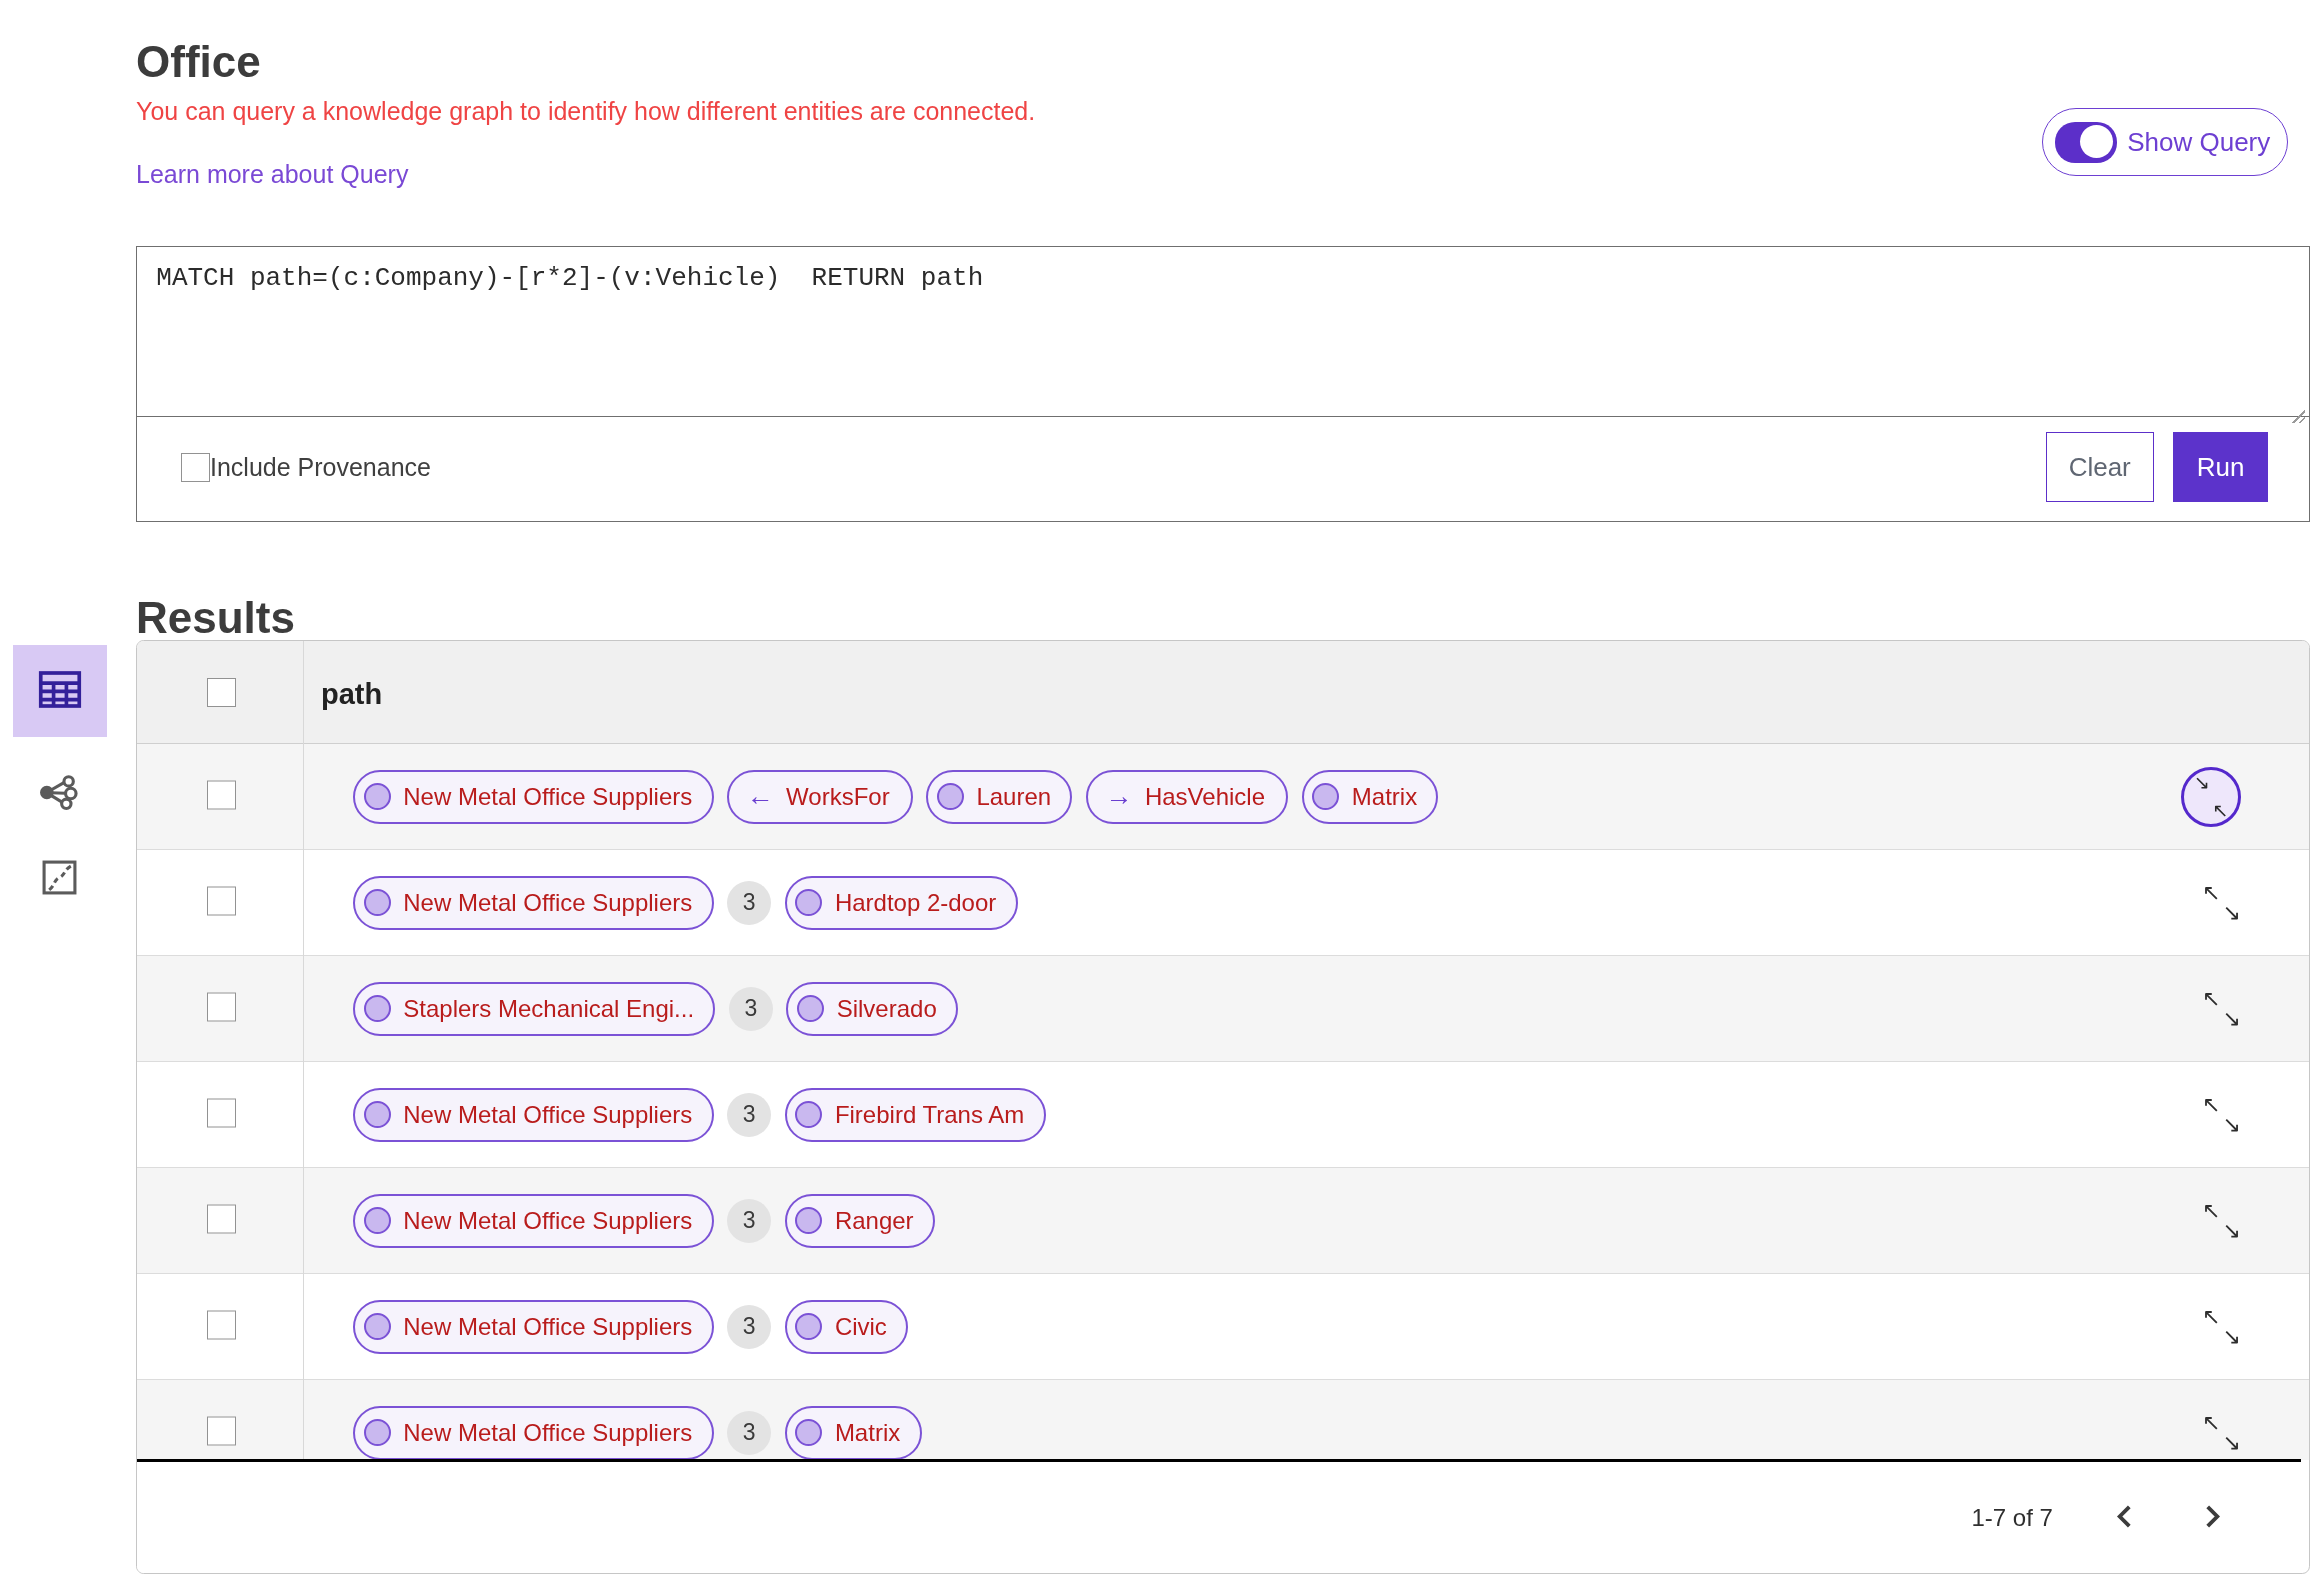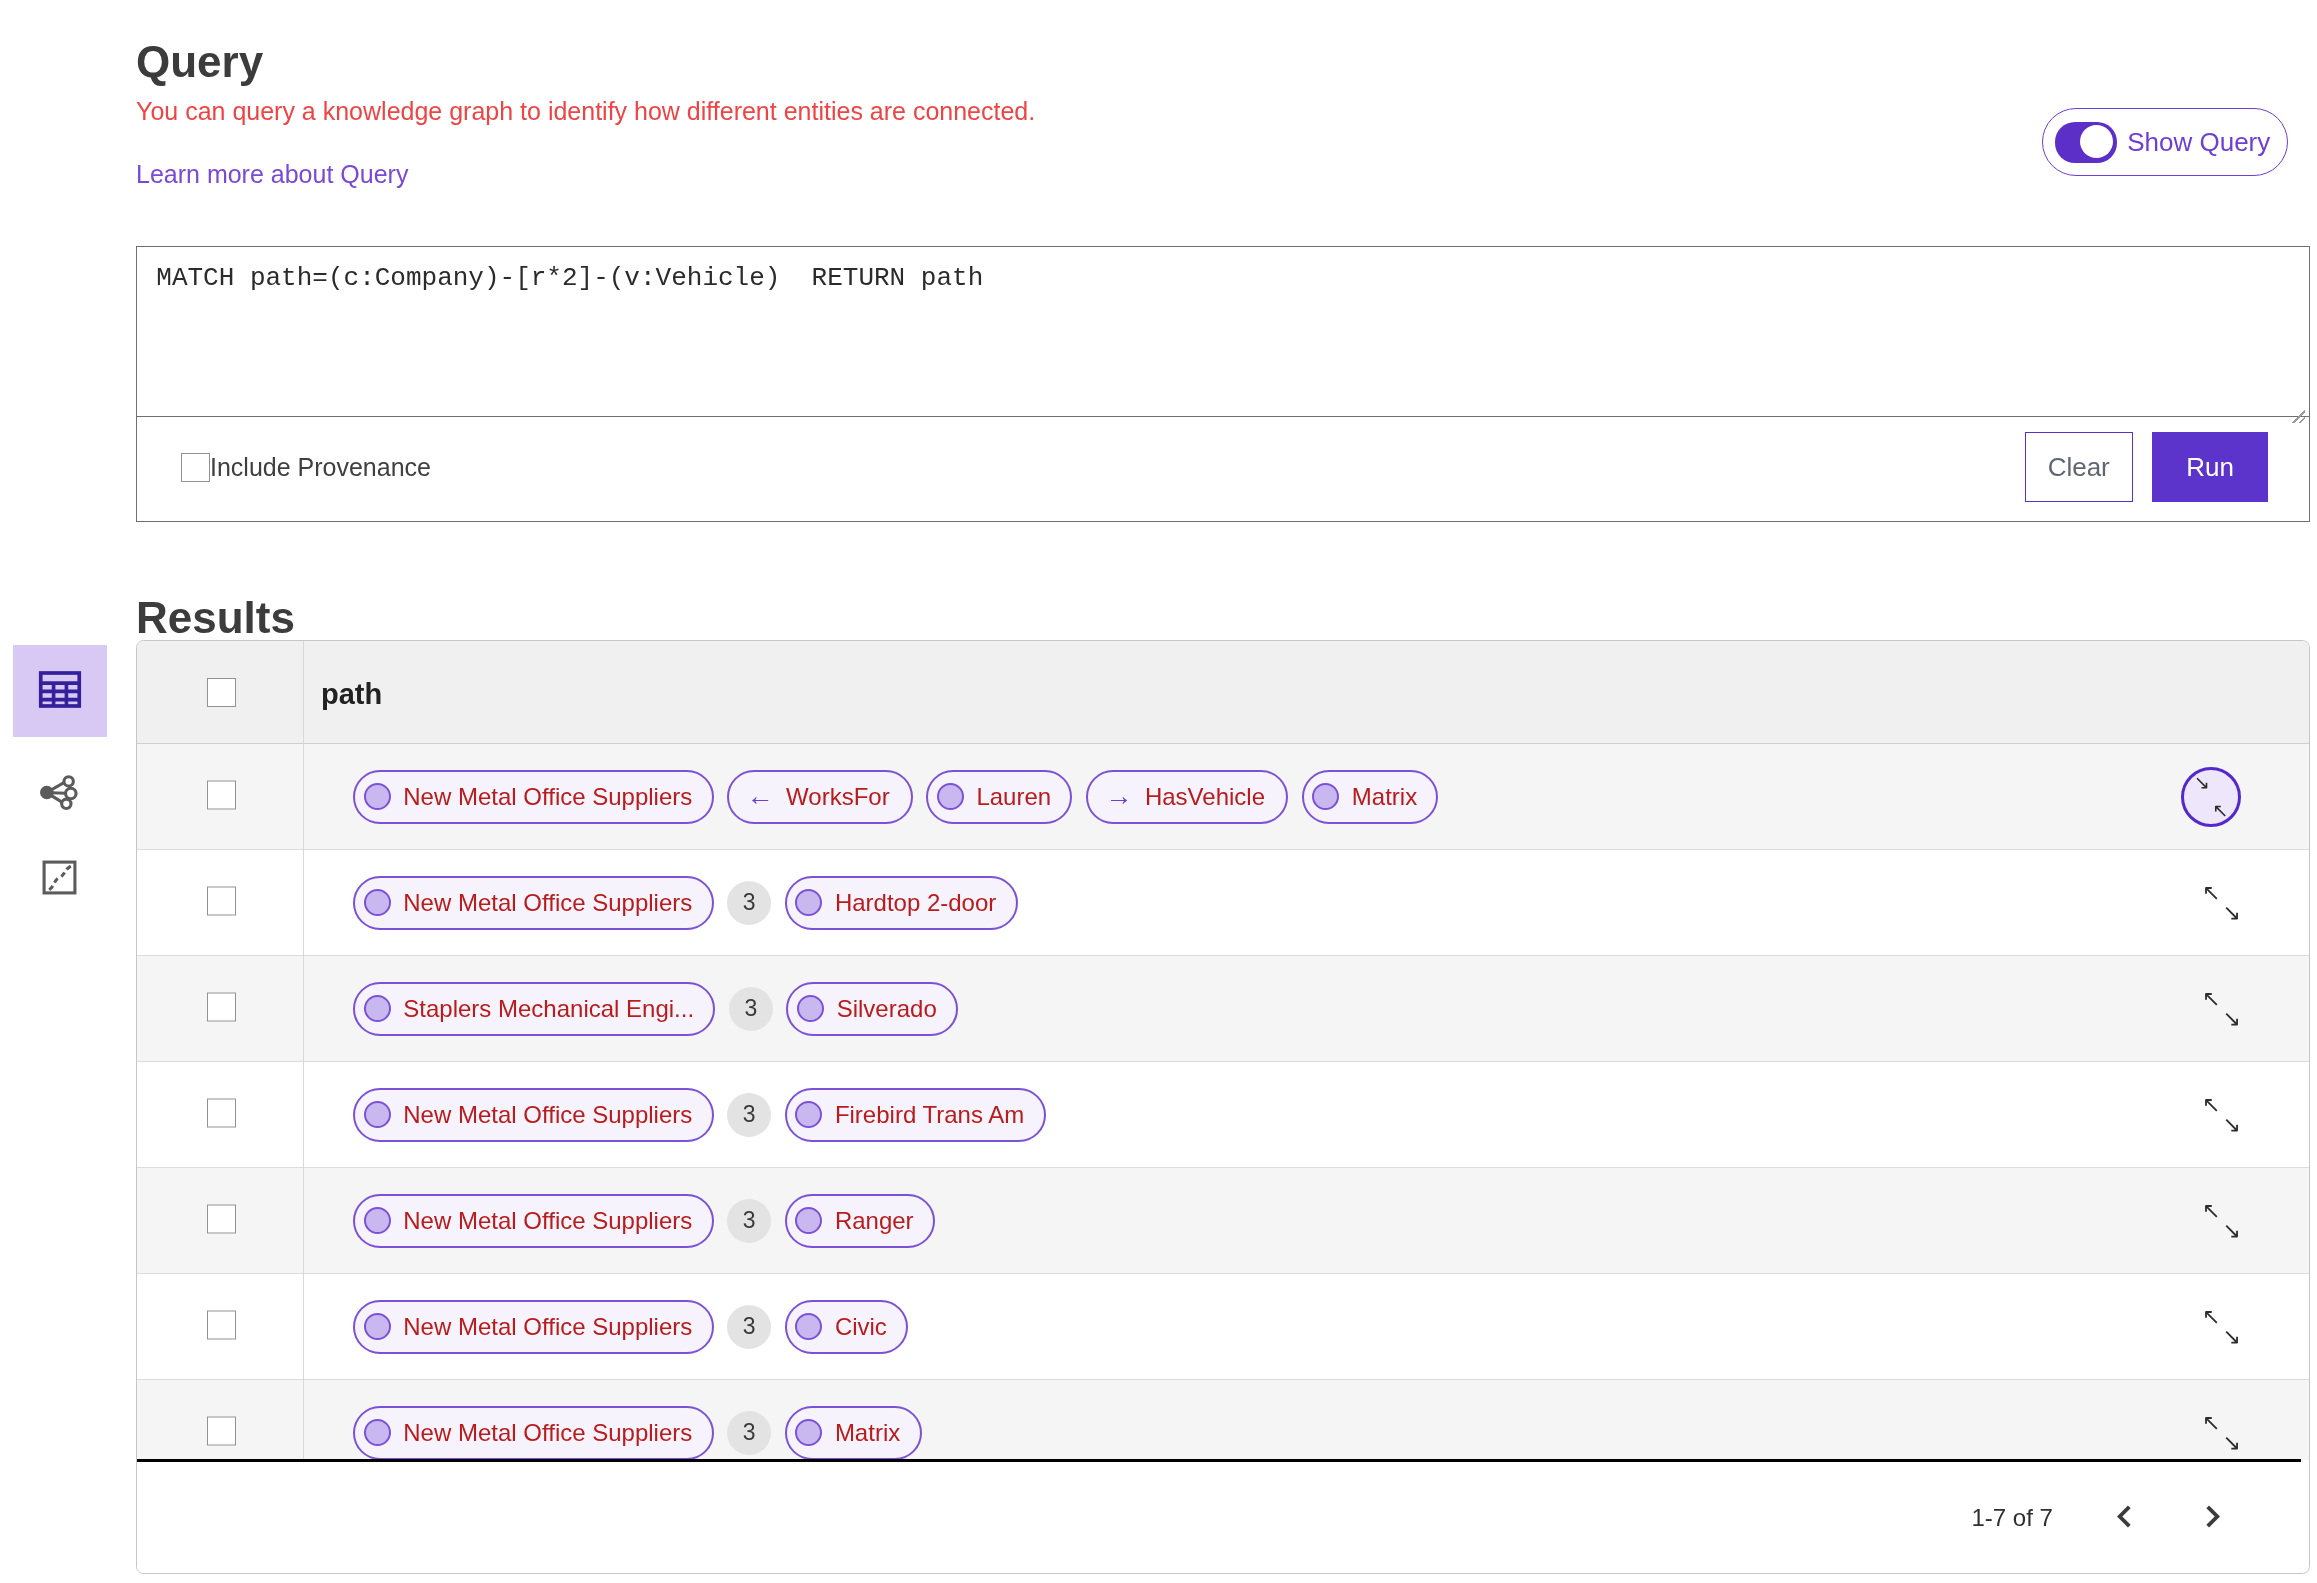--- a/index.html
+++ b/index.html
@@ -44,21 +44,21 @@
     appearance:none; -webkit-appearance:none; width:29px; height:29px; margin:0;
     border:1.9px solid #929292; background:#fff; cursor:pointer; flex:none;
   }
   .include-label { margin-left:0; font-size:25px; color:#3f3f3f; }
   .footer-spacer { flex:1; }
   .btn-clear {
     width:108px; height:70px; background:#fff; border:1.9px solid #5c2fc9;
     font-size:26px; color:#5f6672; font-family:inherit; cursor:pointer;
   }
   .btn-run {
-    width:116px; height:70px; margin-left:19.3px; background:#5c33cb; border:none;
+    width:95px; height:70px; margin-left:19.3px; background:#5c33cb; border:none;
     font-size:26px; color:#ffffff; font-family:inherit; cursor:pointer;
   }
 
   
   .results-title { left:136px; top:556px; font-size:44px; font-weight:700; color:#3c3c3c; }
 
   .view-sidebar { left:12.6px; top:645px; width:94px; }
   .view-btn { width:94px; display:flex; align-items:center; justify-content:center; cursor:pointer; }
   .view-btn.selected { height:92px; background:#d8c9f4; }
   .view-btn.plain { height:68px; background:transparent; }
@@ -112,21 +112,21 @@
     position:absolute; left:0; right:8px; bottom:0; height:114px; background:#ffffff;
     border-top:3px solid #000000; display:flex; align-items:center;
     justify-content:flex-end; gap:54px; padding-right:71px;
   }
   .range-label { font-size:24px; color:#2f2f2f; }
   .pg-btn { background:none; border:none; padding:5.8px; cursor:pointer; display:flex; align-items:center; }
 </style>
 </head>
 <body>
 
-<h1 class="abs page-title">Query</h1>
+<h1 class="abs page-title">Office</h1>
 <div class="abs description">You can query a knowledge graph to identify how different entities are connected.</div>
 <a class="abs learn-more">Learn more about Query</a>
 
 <div class="abs show-query-pill">
   <span class="switch">
       <span class="knob"></span>
     </span>
   <span class="show-query-label">Show Query</span>
 </div>
 

